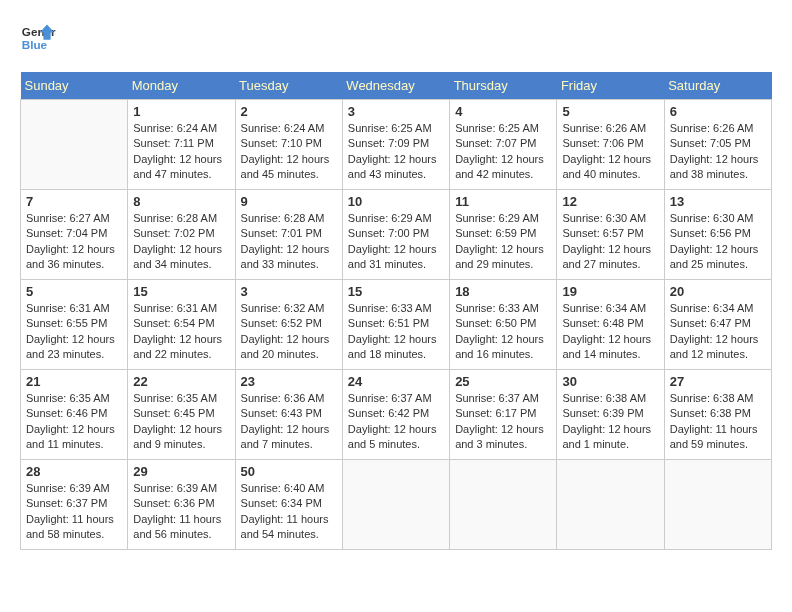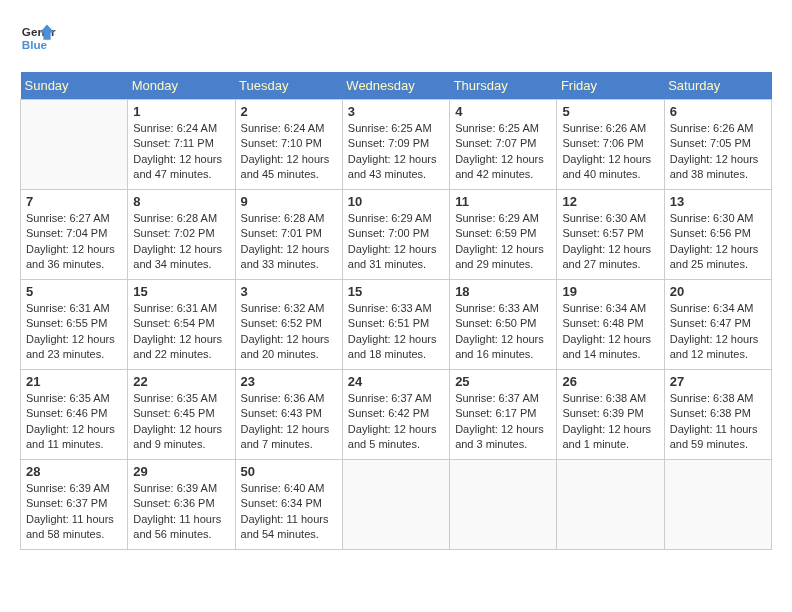--- a/index.html
+++ b/index.html
@@ -284,21 +284,21 @@
 and 5 minutes.</div>
         </td>
         <td>
           <span class="day-num">25</span>
           <div class="day-info">Sunrise: 6:37 AM
 Sunset: 6:17 PM
 Daylight: 12 hours
 and 3 minutes.</div>
         </td>
         <td>
-          <span class="day-num">26</span>
+          <span class="day-num">30</span>
           <div class="day-info">Sunrise: 6:38 AM
 Sunset: 6:39 PM
 Daylight: 12 hours
 and 1 minute.</div>
         </td>
         <td>
           <span class="day-num">27</span>
           <div class="day-info">Sunrise: 6:38 AM
 Sunset: 6:38 PM
 Daylight: 11 hours

